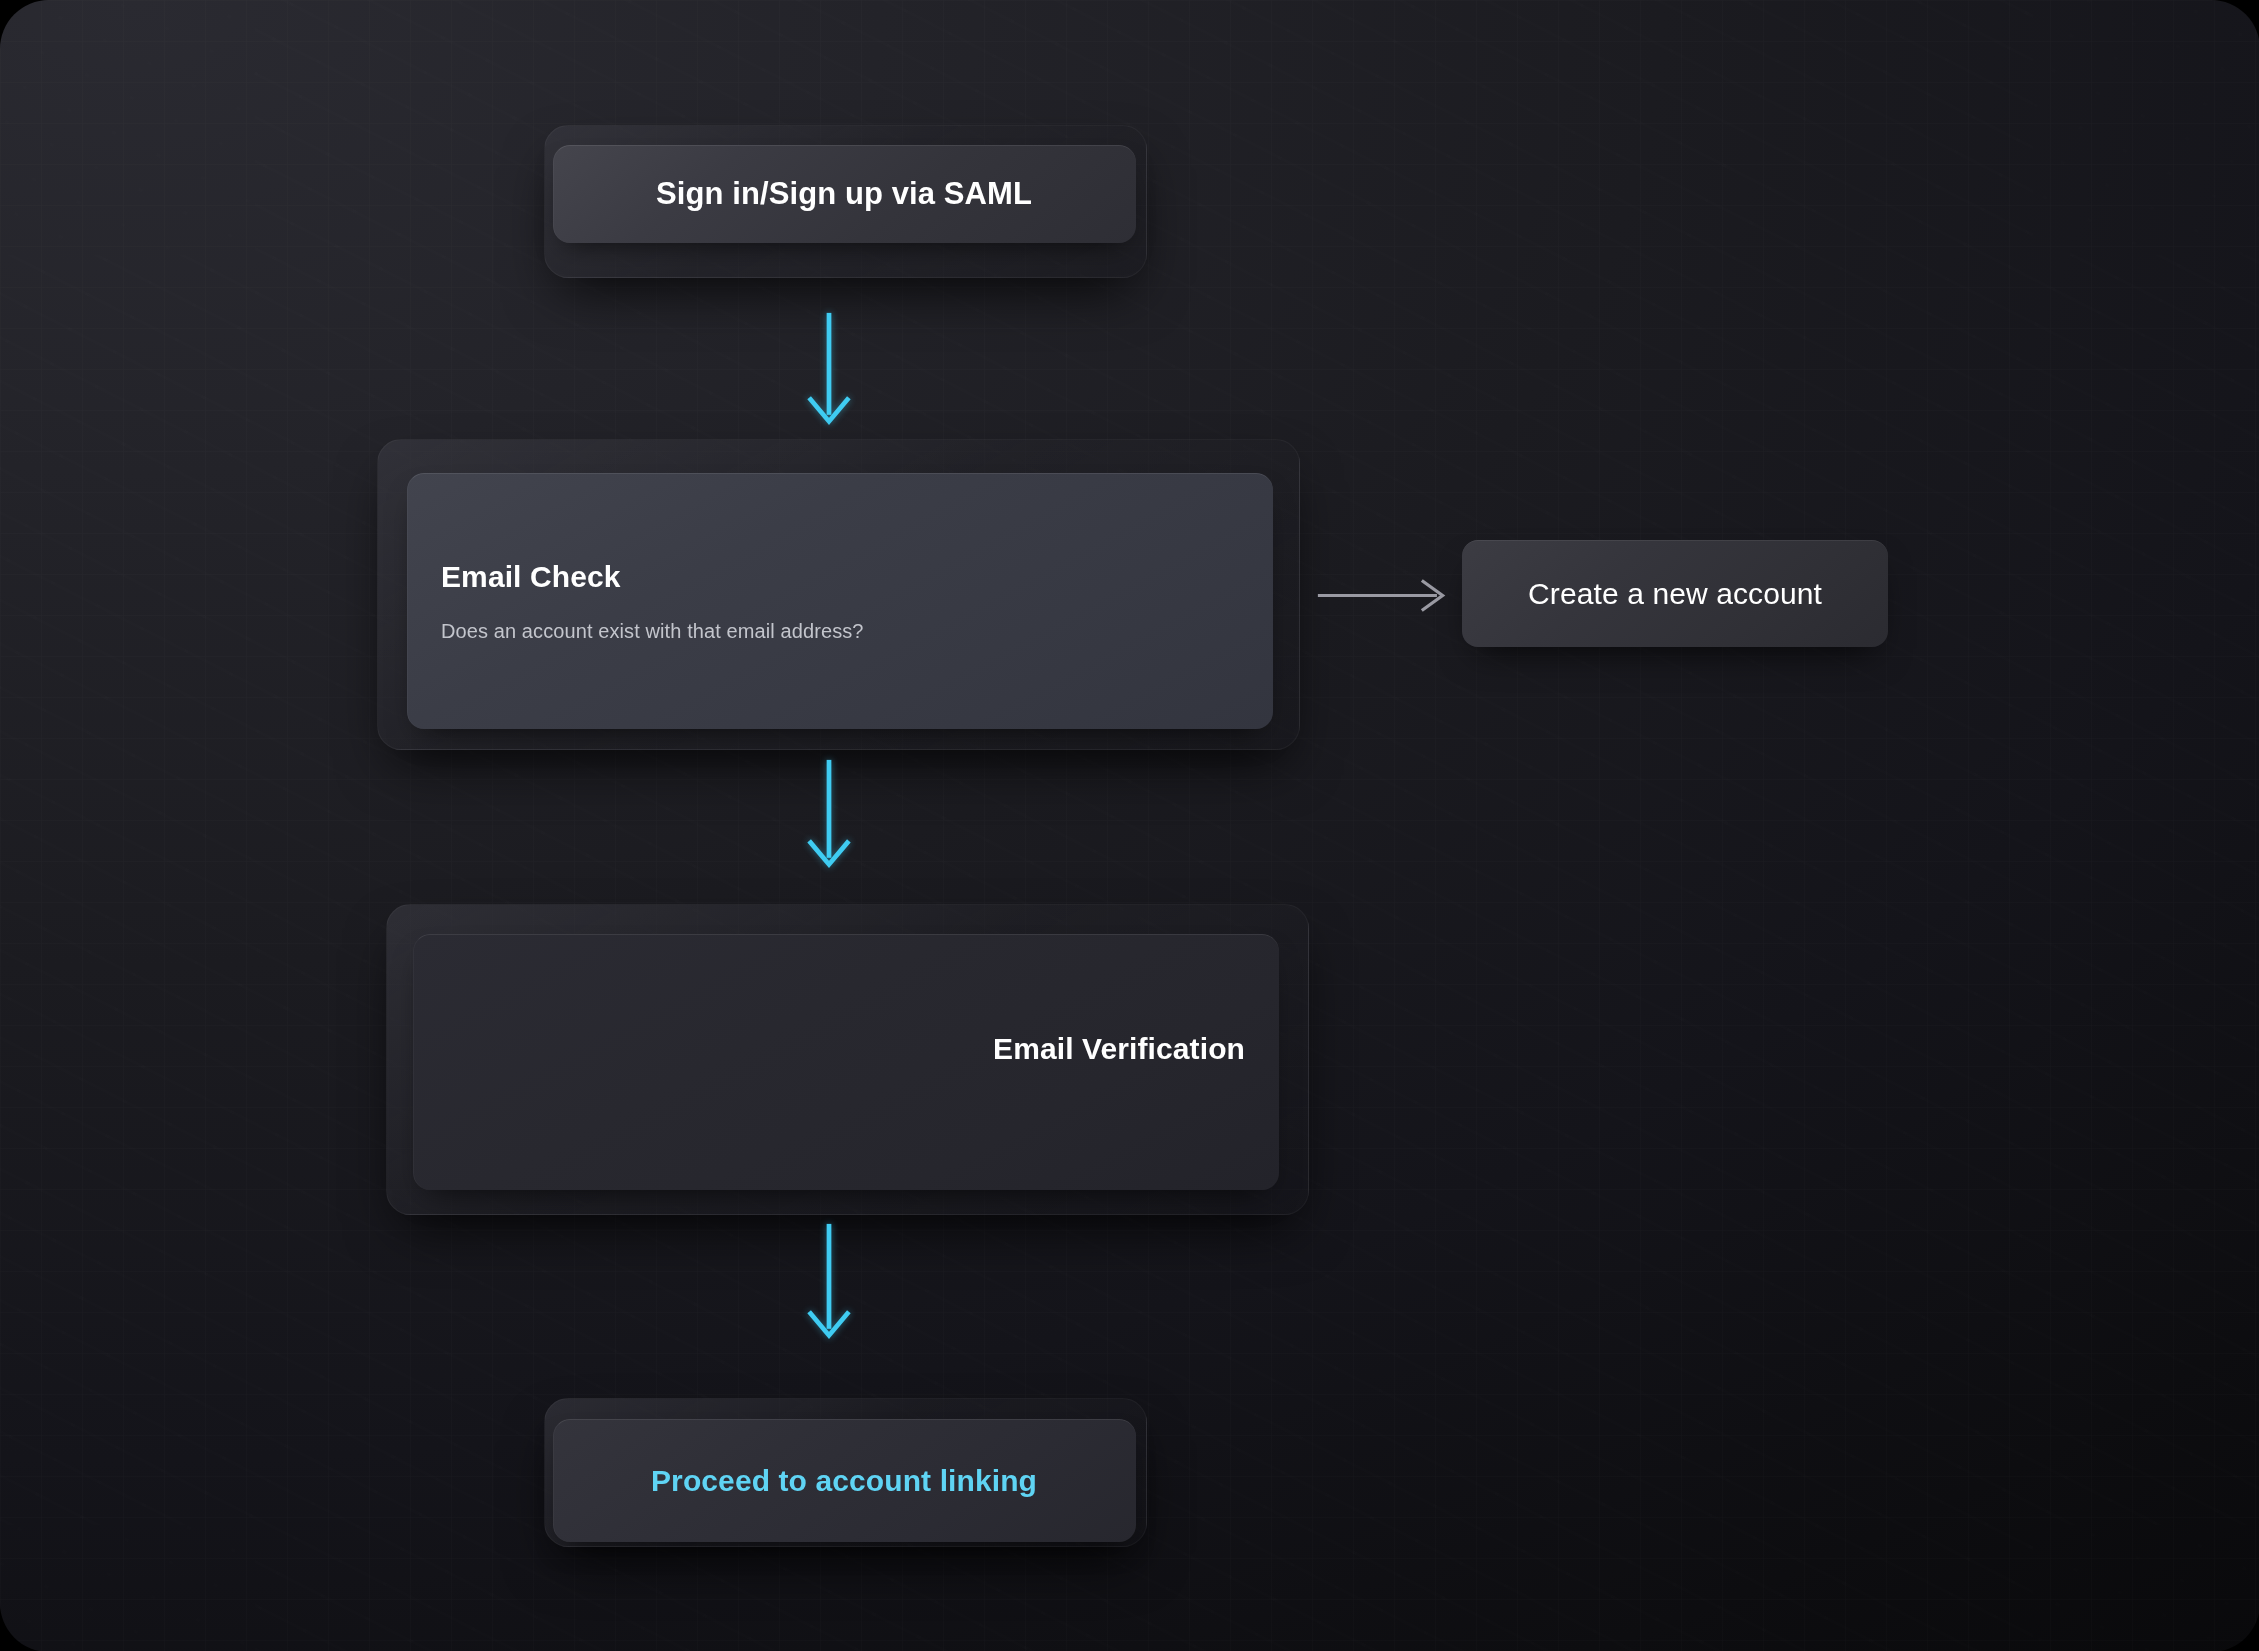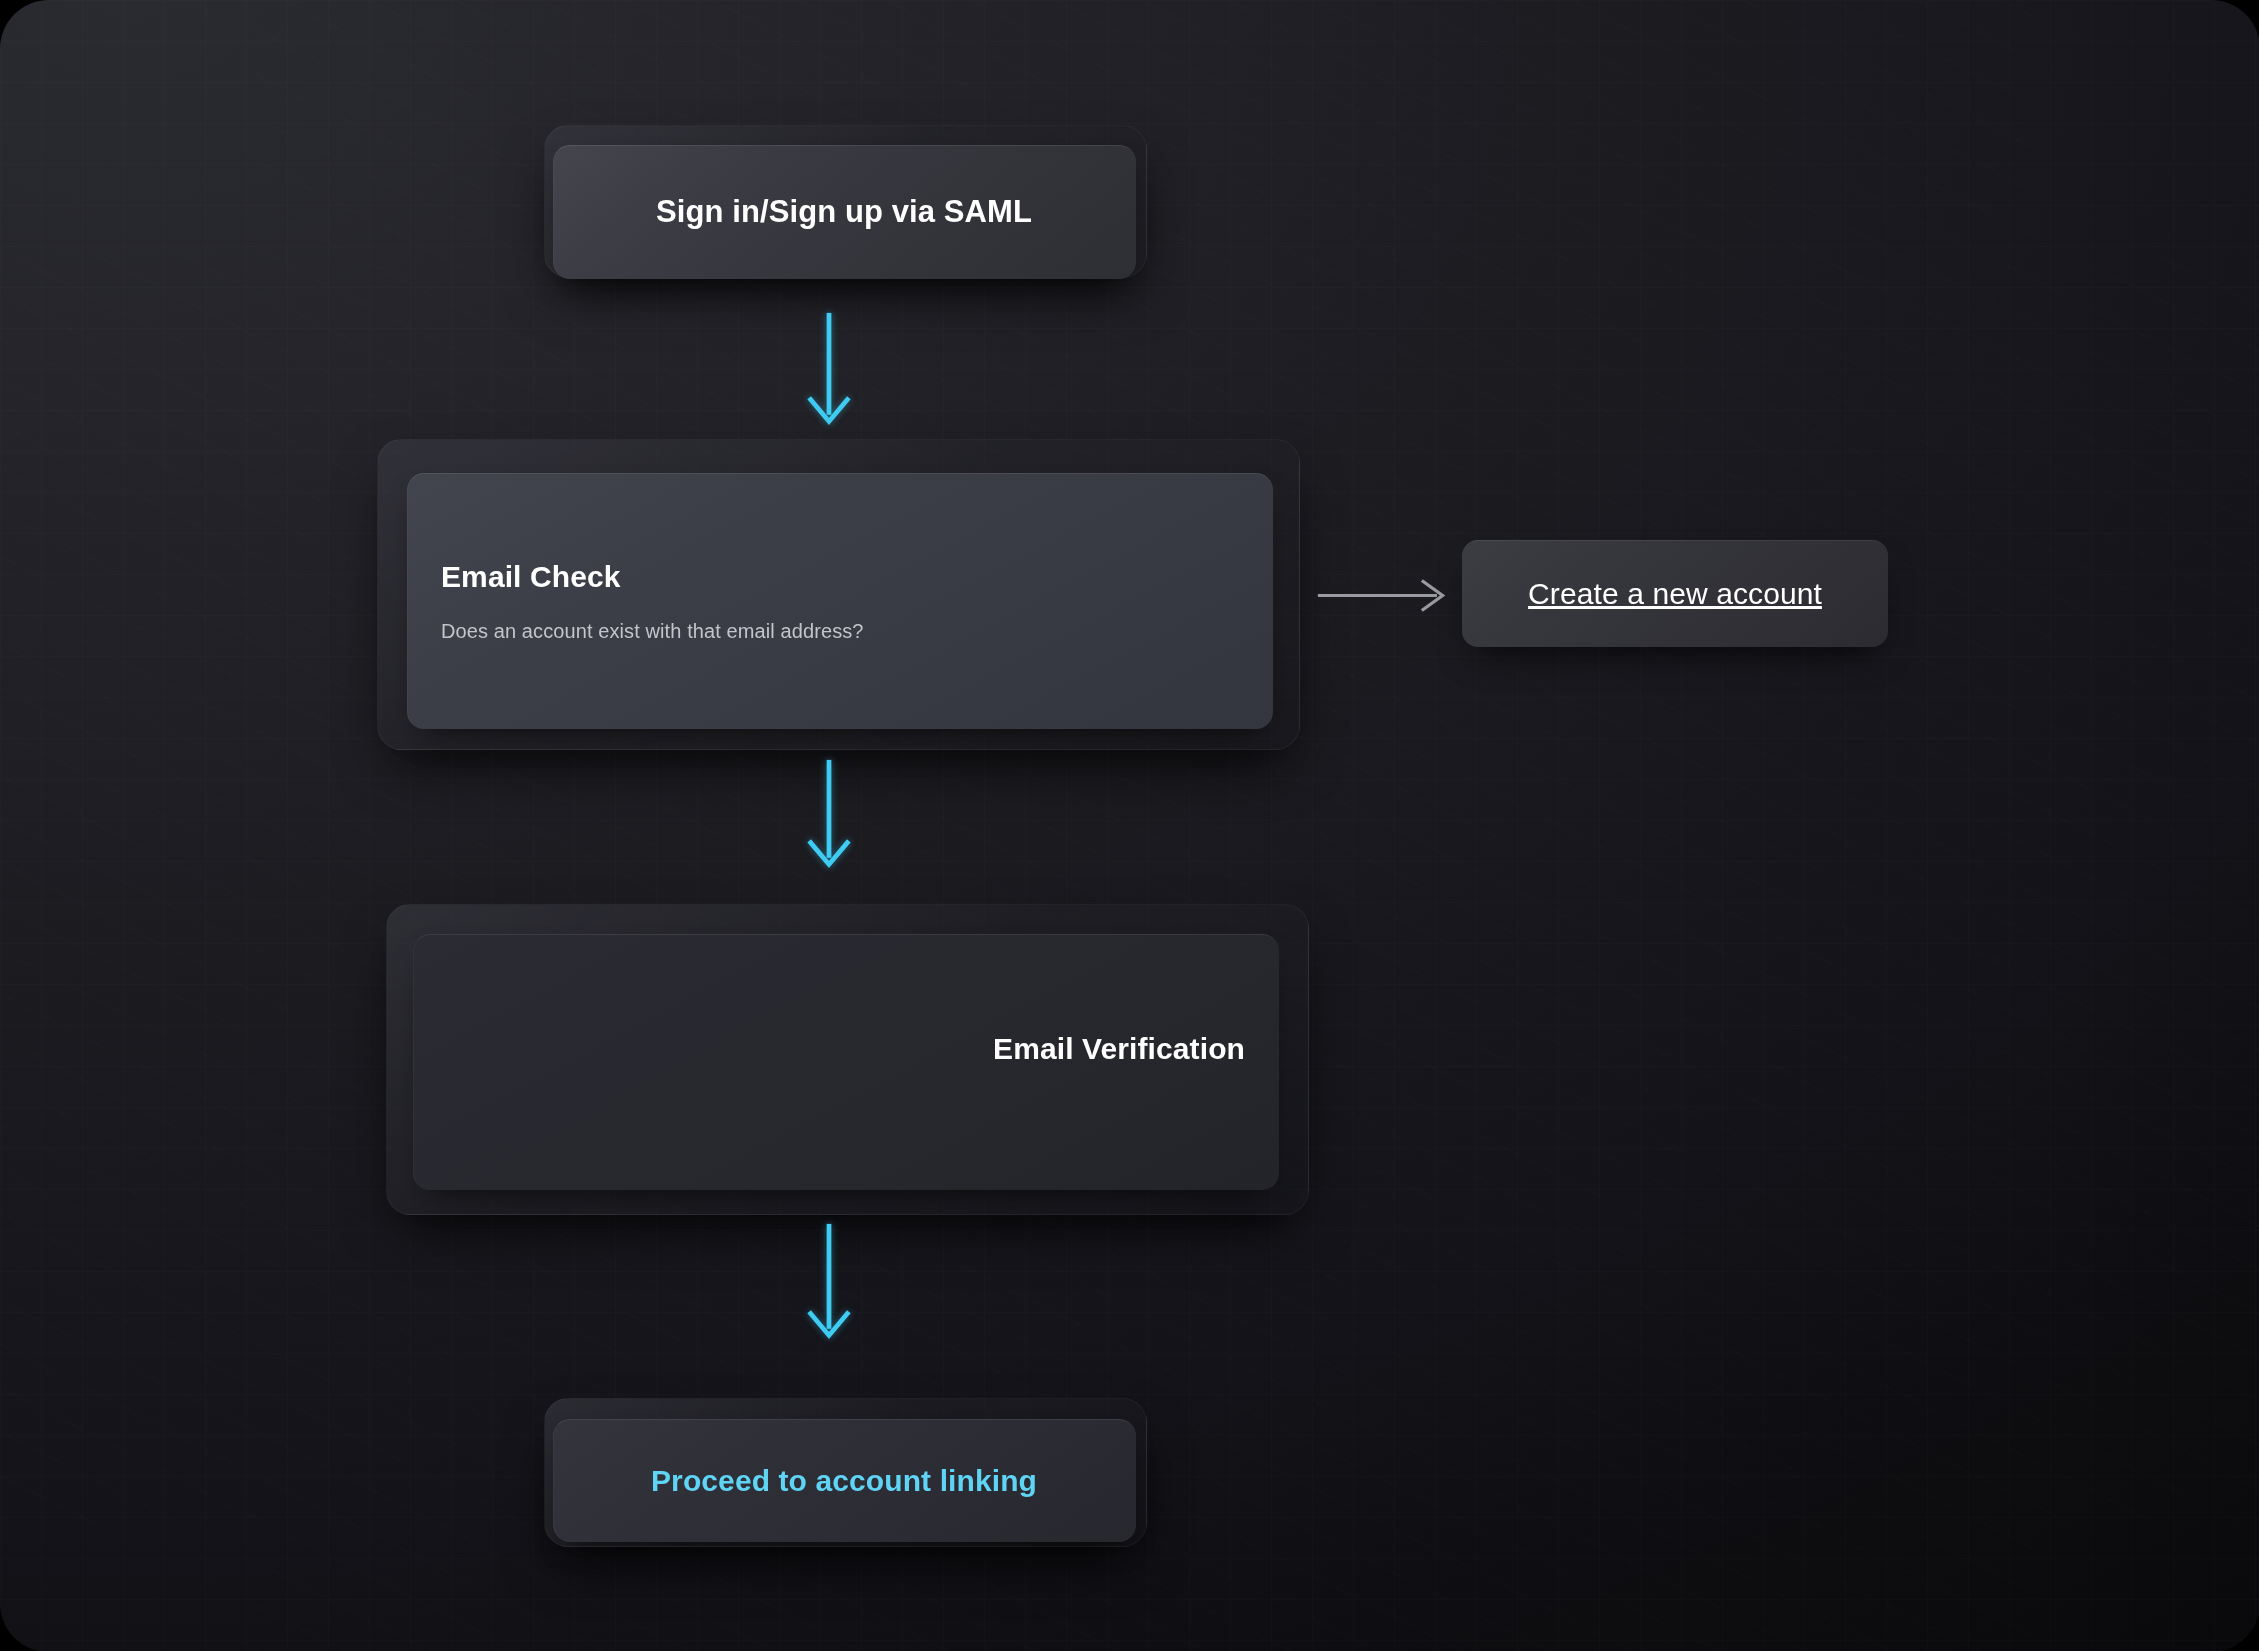--- a/index.html
+++ b/index.html
@@ -69,21 +69,21 @@
     inset: 0;
     border-radius: 17px;
     border-top: 0.9px solid rgba(255,255,255,.085);
     border-left: 0.9px solid rgba(255,255,255,.035);
     pointer-events: none;
   }
 
   
   #node-signin-wrap { left: 544px;  top: 125px; width: 603px;  height: 153px; }
   #node-signin-card {
-    left: 7.5px; top: 19px; width: 583px; height: 134px;
+    left: 7.5px; top: 19px; width: 583px; height: 98px;
     background: linear-gradient(140deg, #45454d 0%, #3b3b43 28%, #34343b 60%, #2e2e35 100%);
     display: flex; align-items: center; justify-content: center;
     box-shadow: 0 13px 28px -13px rgba(0,0,0,.7);
   }
   .pill-label {
     font-size: 31px;
     font-weight: 700;
     letter-spacing: 0.1px;
     color: #ffffff;
   }
@@ -152,21 +152,20 @@
     content: "";
     position: absolute; inset: 0; border-radius: 16px;
     border-top: 0.9px solid rgba(255,255,255,.07);
     pointer-events: none;
   }
   #create-label {
     font-size: 30px;
     font-weight: 400;
     color: #ffffff;
     letter-spacing: 0.1px;
-    text-decoration: underline;
   }
 
   
   .arrow-v { position: absolute; }
   #arrow-1 { left: 794px; top: 311px;  width: 70px; height: 118px; }
   #arrow-2 { left: 794px; top: 758px;  width: 70px; height: 113px; }
   #arrow-3 { left: 794px; top: 1222px; width: 70px; height: 121px; }
   #arrow-h { position: absolute; left: 1316px; top: 574px; width: 137px; height: 43px; }
 
   .arrow-v svg, #arrow-h svg { display: block; width: 100%; height: 100%; overflow: visible; }

